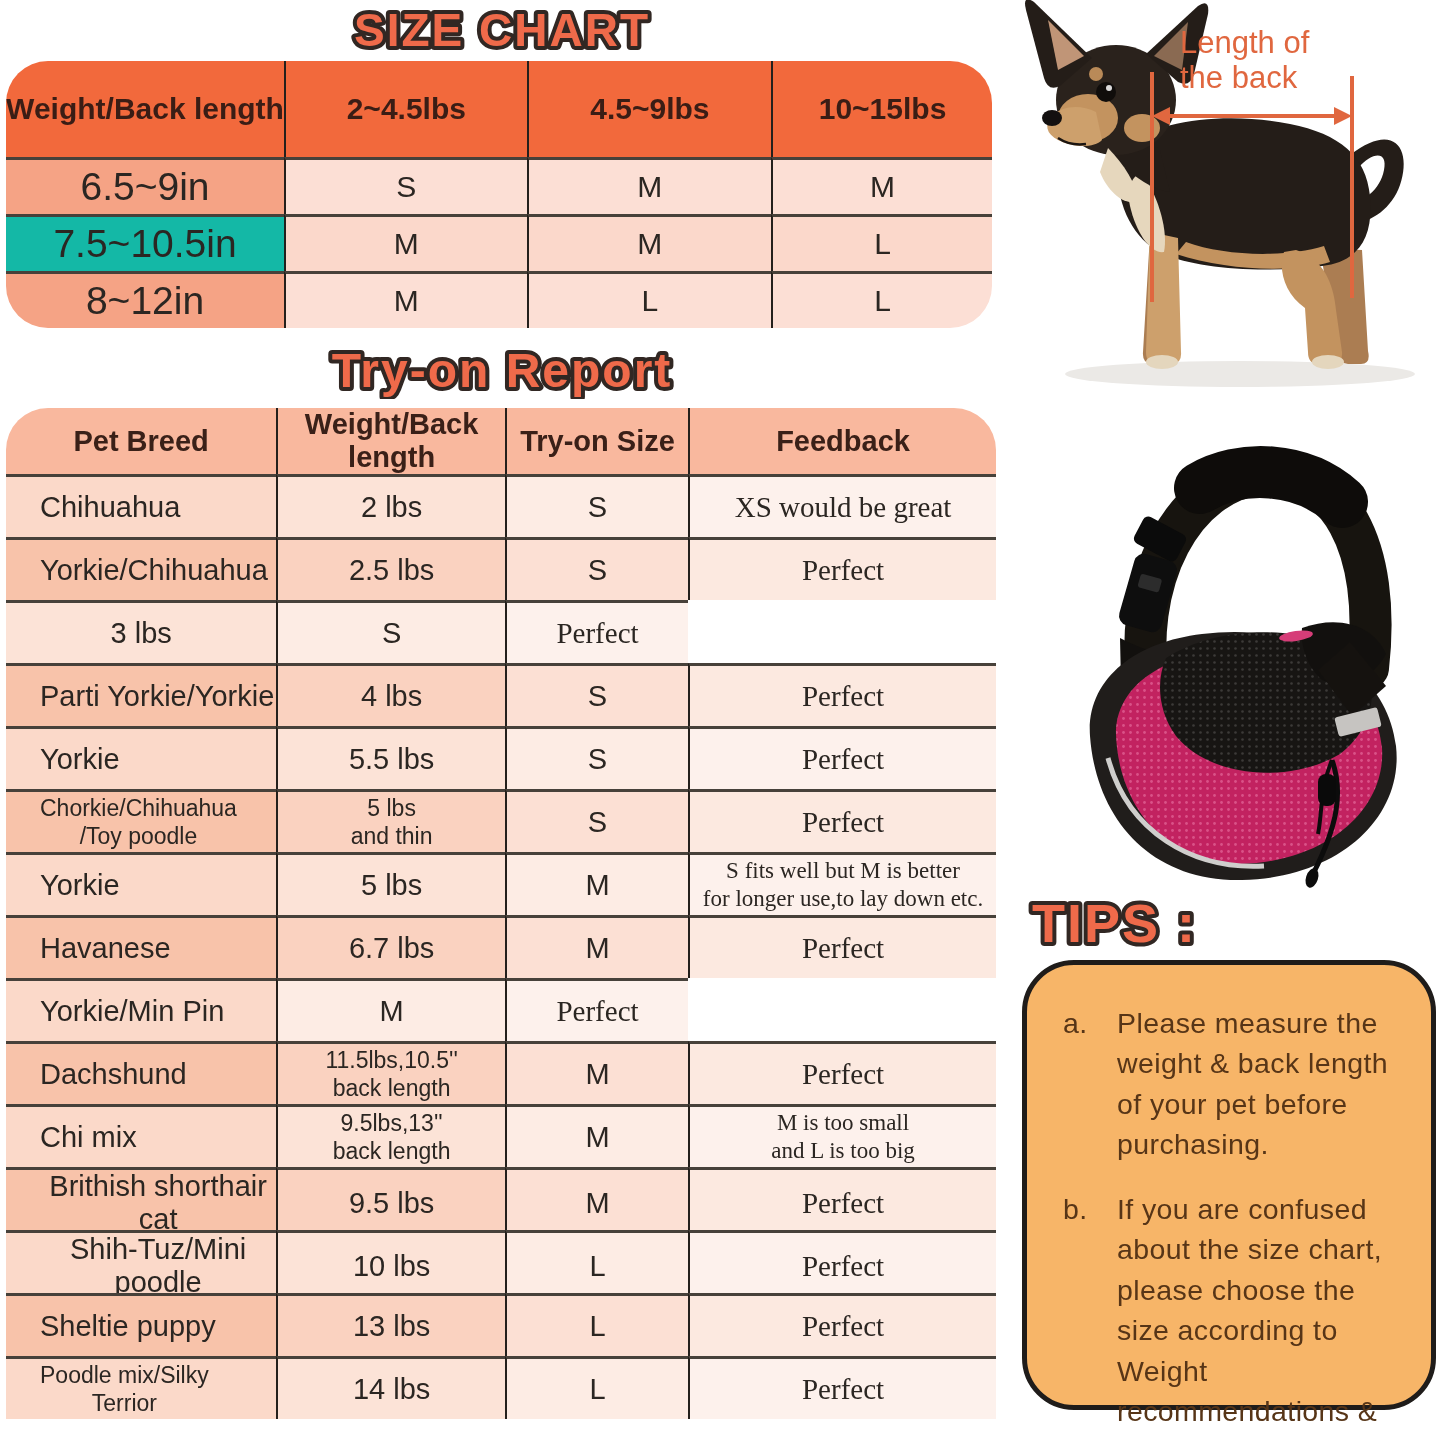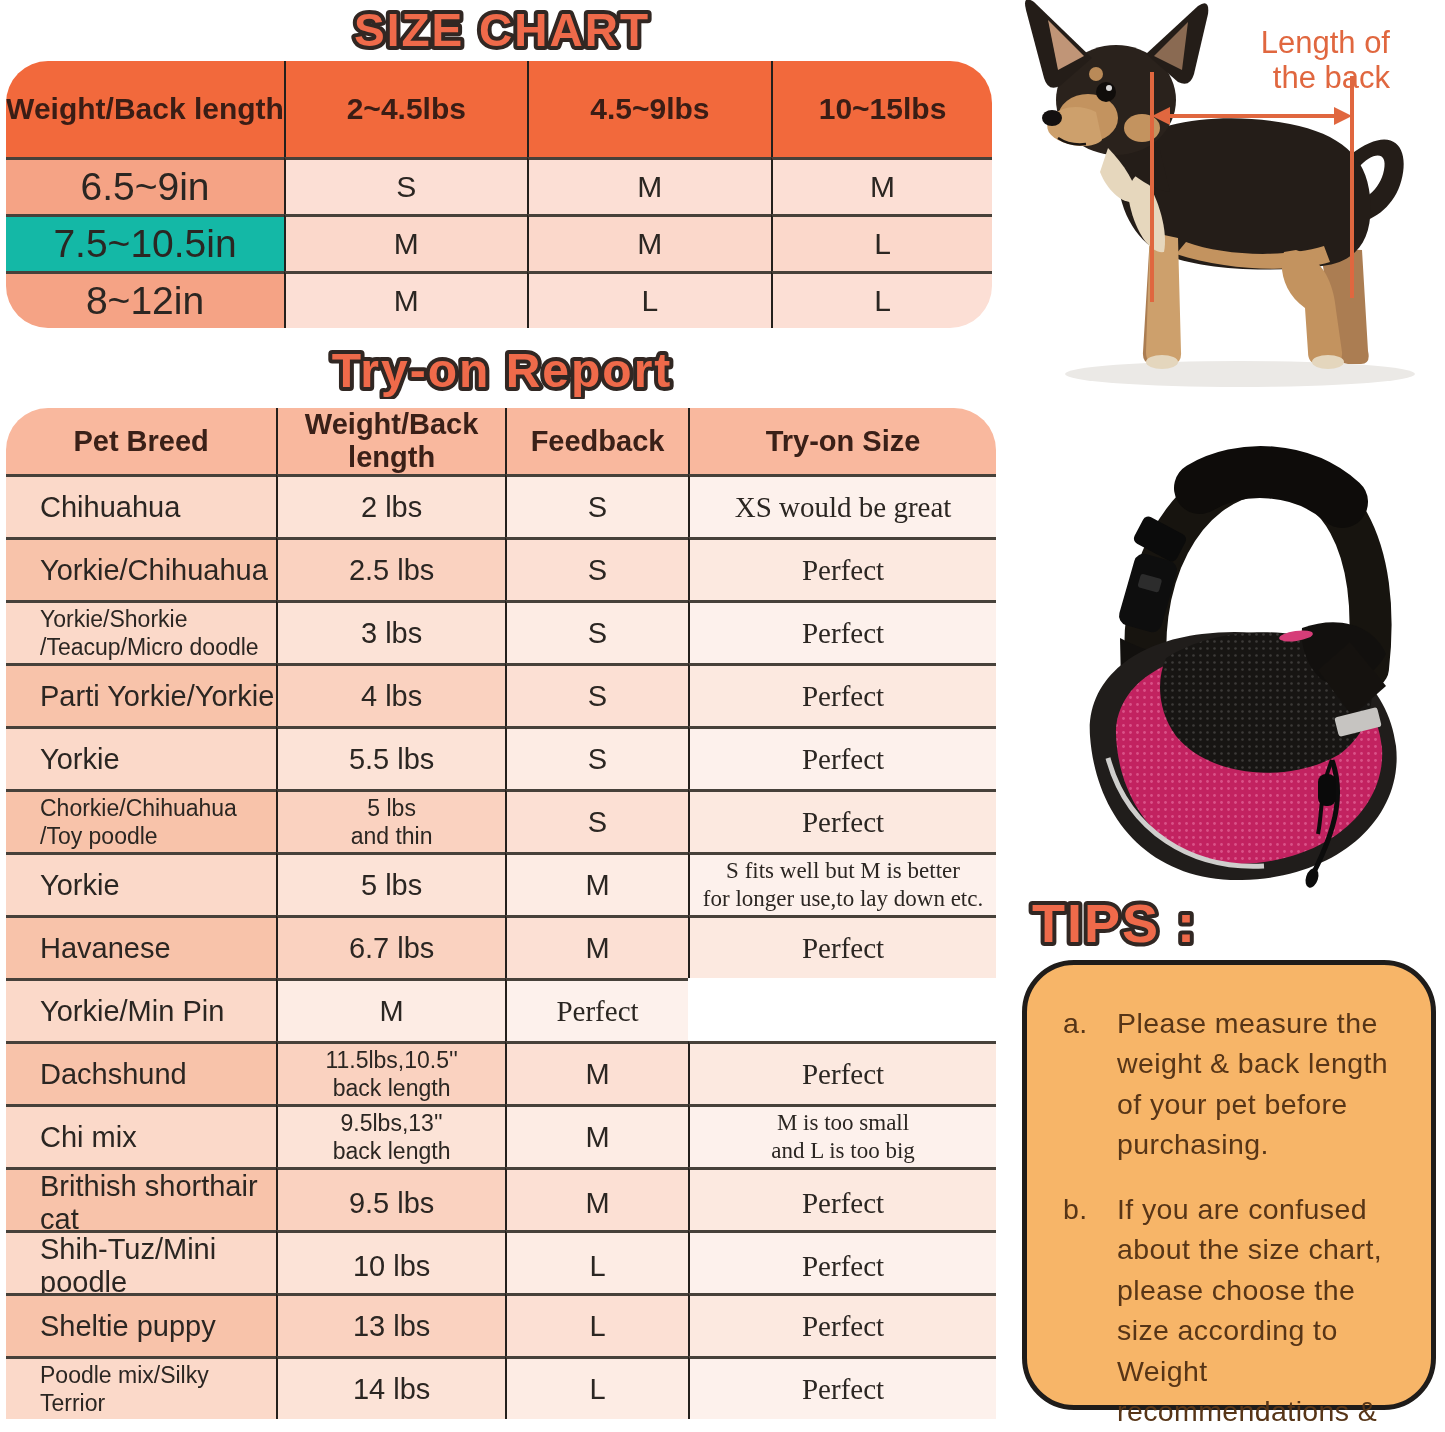--- a/index.html
+++ b/index.html
@@ -32,25 +32,25 @@
   .trow:not(.head) .cell{border-top:3px solid #47413a;}
   .trow.head .cell{background:var(--c-tryon_header);font-weight:bold;font-size:29px;color:#3a2018;}
   .trow .b1{background:#fbd9c9;}
   .trow .b2{background:#fce3d7;}
   .trow .b3{background:#fdece4;}
   .trow .b4{background:#fdf1ec;font-family:Liberation Serif, serif;}
   .trow.dark .b1{background:#f8c3aa;}
   .trow.dark .b2{background:#fad2c0;}
   .trow.dark .b3{background:#fce0d4;}
   .trow.dark .b4{background:#fce9e0;}
-  .breed{justify-content:flex-start !important;padding-left:34px;text-align:left;}
+  .breed{justify-content:flex-start !important;padding-left:34px;text-align:center;}
   .ml{font-size:23px !important;line-height:1.22;}
   
   .dog-fig{position:absolute;left:1000px;top:0;width:445px;height:402px;}
-  .dog-caption{position:absolute;left:180px;top:26px;width:210px;text-align:right;
+  .dog-caption{position:absolute;left:180px;top:26px;width:210px;text-align:left;
                white-space:pre-line;font-size:31px;line-height:1.12;color:var(--c-annotation);}
   .bag-fig{position:absolute;left:1050px;top:428px;width:392px;height:472px;}
   .tips-title-svg{position:absolute;left:1024px;top:888px;}
   .tips-box{position:absolute;left:1022px;top:960px;width:414px;height:450px;box-sizing:border-box;
             background:var(--c-tips_bg);border:5px solid var(--c-tips_border);border-radius:52px;
             padding:38px 24px 20px 36px;}
   .tip-item{display:grid;grid-template-columns:54px 1fr;margin-bottom:24px;}
   .tip-label,.tip-text{font-size:28.5px;line-height:1.42;color:var(--c-tips_text);letter-spacing:.4px;}
 </style>
 </head>
@@ -92,39 +92,37 @@
     </div>
 
     <svg class="title-svg" style="margin-top:13px" width="986" height="58">
       <text class="btitle" x="493" y="46" text-anchor="middle" font-size="48">Try-on Report</text>
     </svg>
 
     <div class="tryon-table">
       <div class="trow head">
         <div class="cell">Pet Breed</div>
         <div class="cell">Weight/Back length</div>
+        <div class="cell">Try-on Size</div>
         <div class="cell">Feedback</div>
-        <div class="cell">Try-on Size</div>
       </div>
 
       <div class="trow">
         <div class="cell b1 breed">Chihuahua</div>
         <div class="cell b2">2 lbs</div>
         <div class="cell b3">S</div>
         <div class="cell b4">XS would be great</div>
       </div>
       <div class="trow dark">
         <div class="cell b1 breed">Yorkie/Chihuahua</div>
         <div class="cell b2">2.5 lbs</div>
         <div class="cell b3">S</div>
         <div class="cell b4">Perfect</div>
       </div>
       <div class="trow">
-        <div class="cell b1 breed ml">Yorkie/Shorkie
-/Teacup/Micro doodle</div>
         <div class="cell b2">3 lbs</div>
         <div class="cell b3">S</div>
         <div class="cell b4">Perfect</div>
       </div>
       <div class="trow dark">
         <div class="cell b1 breed">Parti Yorkie/Yorkie</div>
         <div class="cell b2">4 lbs</div>
         <div class="cell b3">S</div>
         <div class="cell b4">Perfect</div>
       </div>

